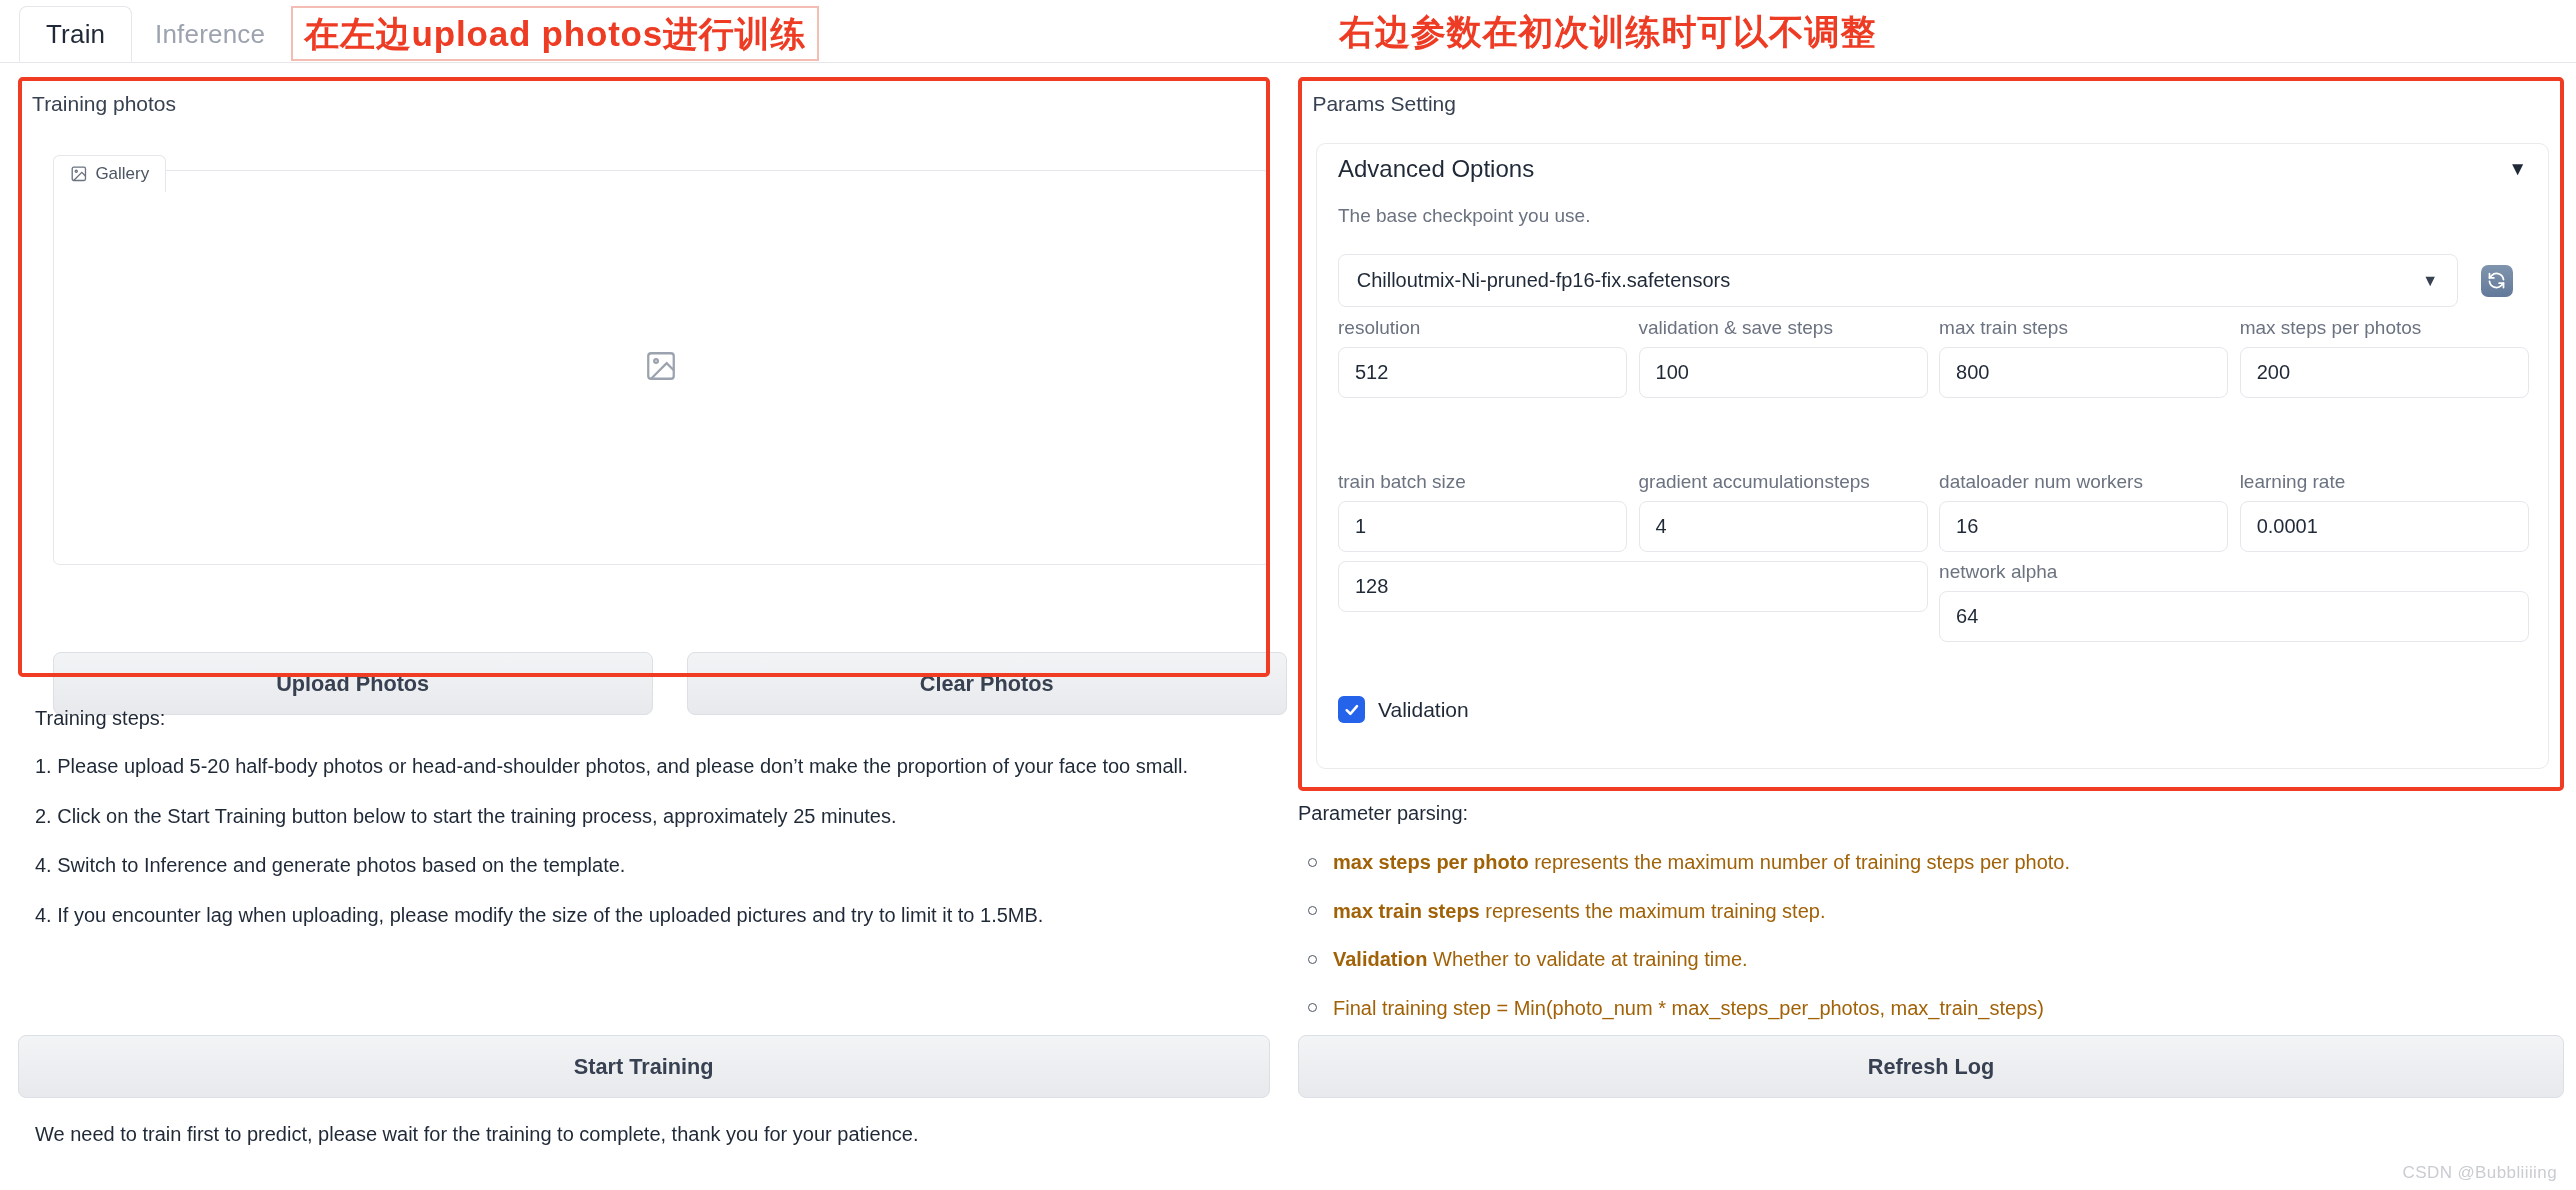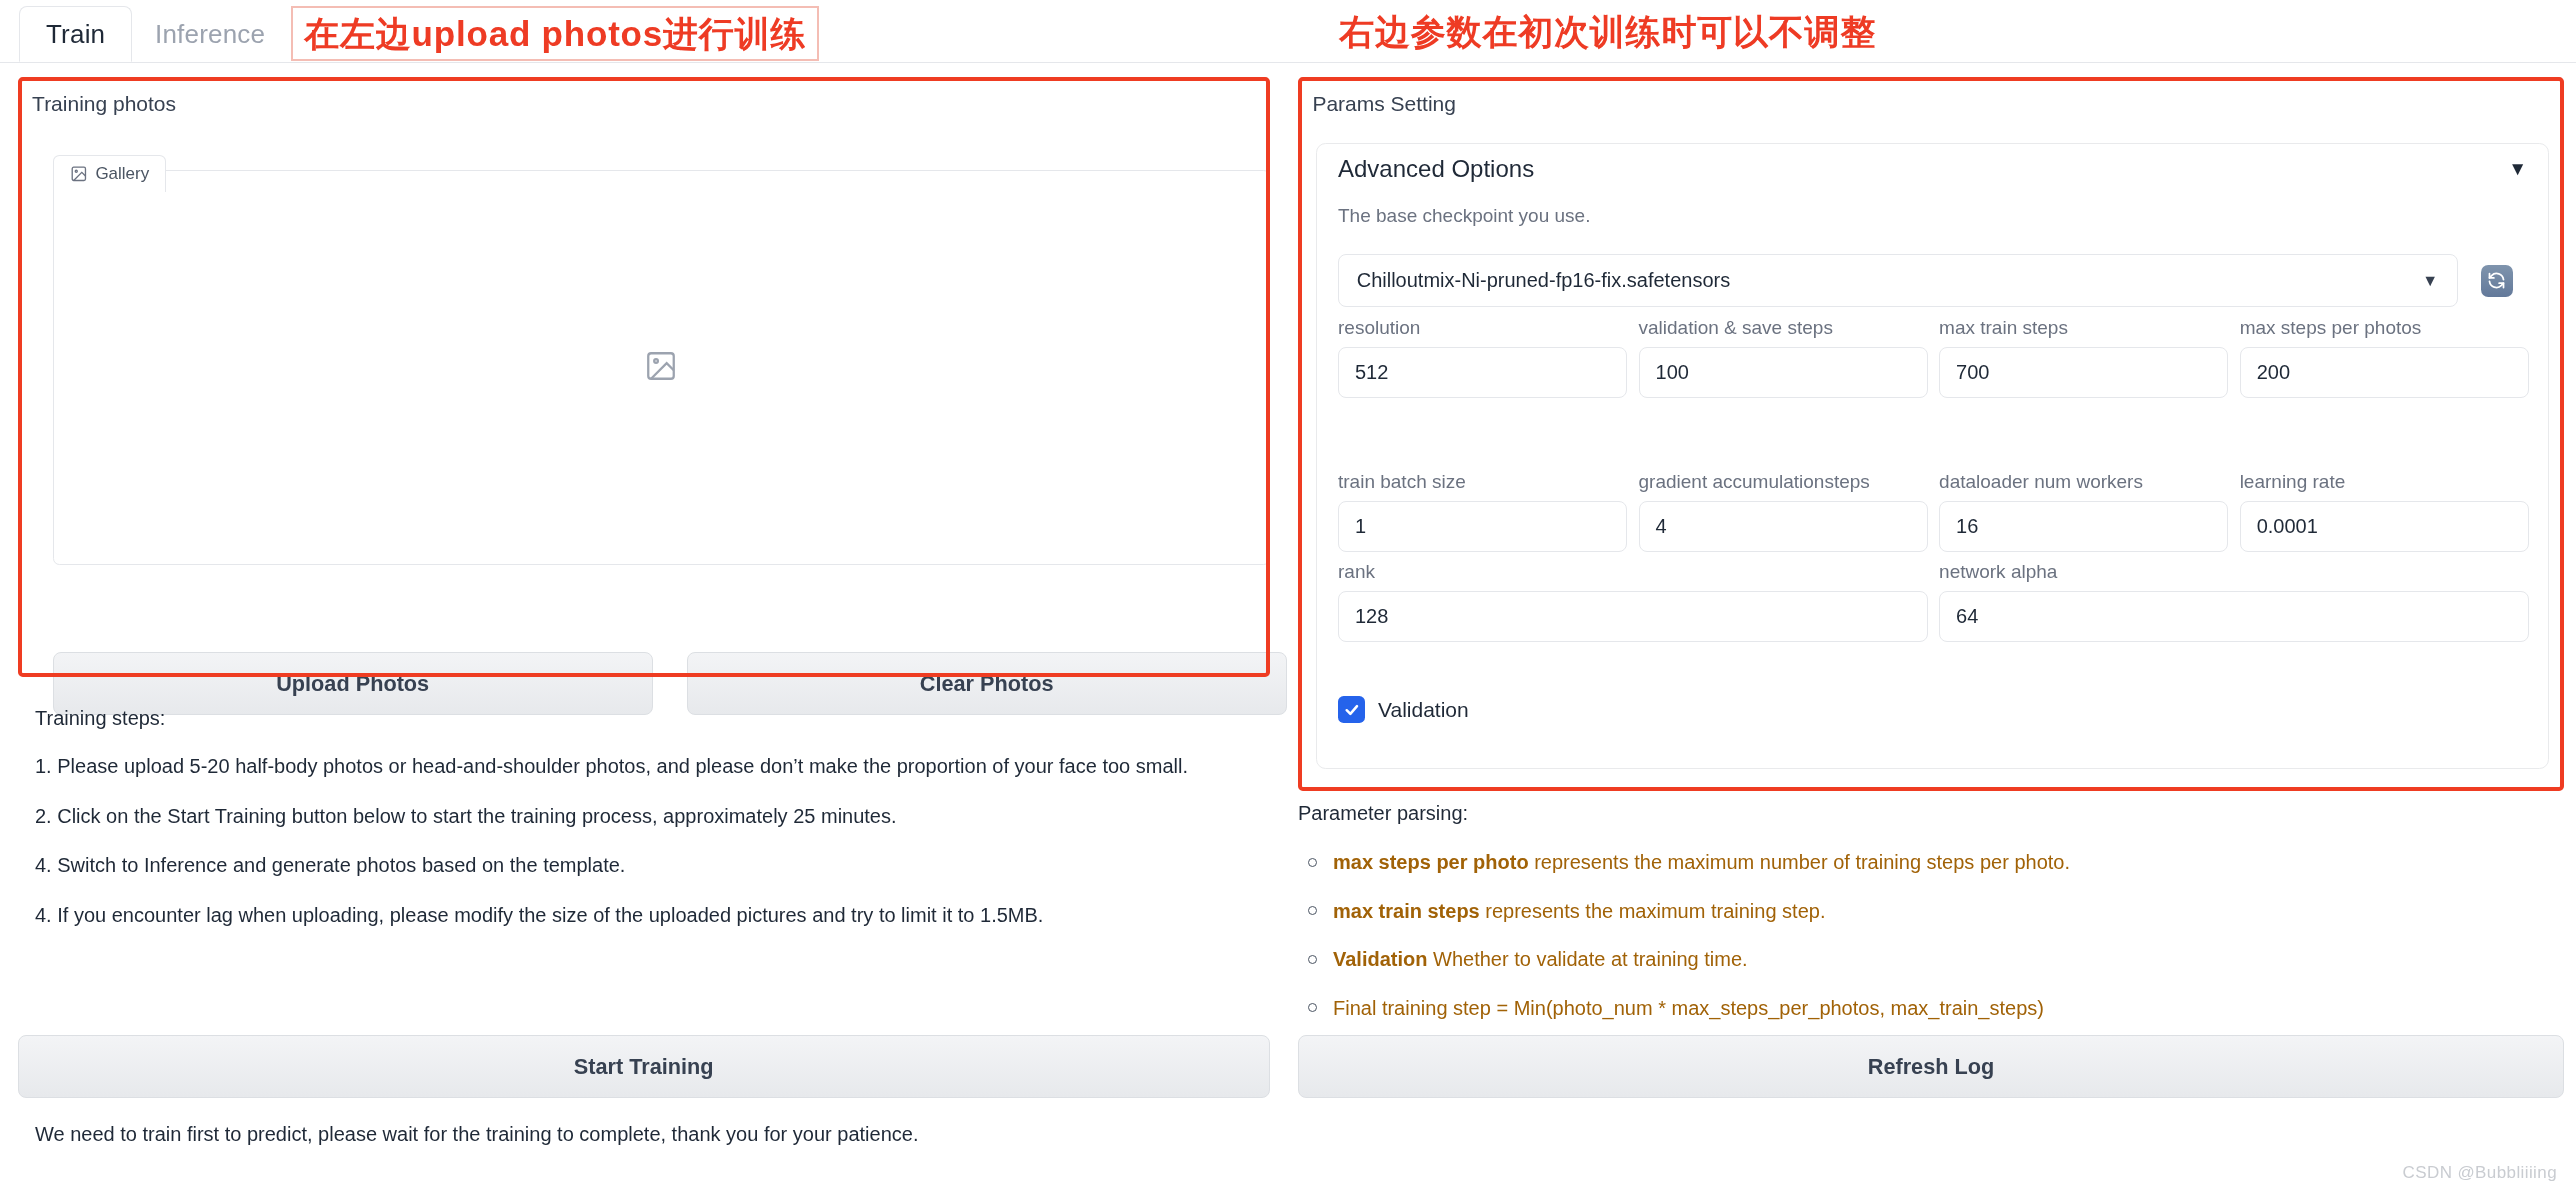--- a/index.html
+++ b/index.html
@@ -324,21 +324,21 @@
     <div class="pcell">
       <div class="plabel">resolution</div>
       <div class="pinput">512</div>
     </div>
     <div class="pcell">
       <div class="plabel">validation &amp; save steps</div>
       <div class="pinput">100</div>
     </div>
     <div class="pcell">
       <div class="plabel">max train steps</div>
-      <div class="pinput">700</div>
+      <div class="pinput">800</div>
     </div>
     <div class="pcell">
       <div class="plabel">max steps per photos</div>
       <div class="pinput">200</div>
     </div>
   </div>
 
   <div class="pgrid row2">
     <div class="pcell">
       <div class="plabel">train batch size</div>
@@ -353,21 +353,20 @@
       <div class="pinput">16</div>
     </div>
     <div class="pcell">
       <div class="plabel">learning rate</div>
       <div class="pinput">0.0001</div>
     </div>
   </div>
 
   <div class="pgrid row3">
     <div class="pcell">
-      <div class="plabel">rank</div>
       <div class="pinput">128</div>
     </div>
     <div class="pcell">
       <div class="plabel">network alpha</div>
       <div class="pinput">64</div>
     </div>
   </div>
 
   <div class="valrow">
     <span class="checkbox">

